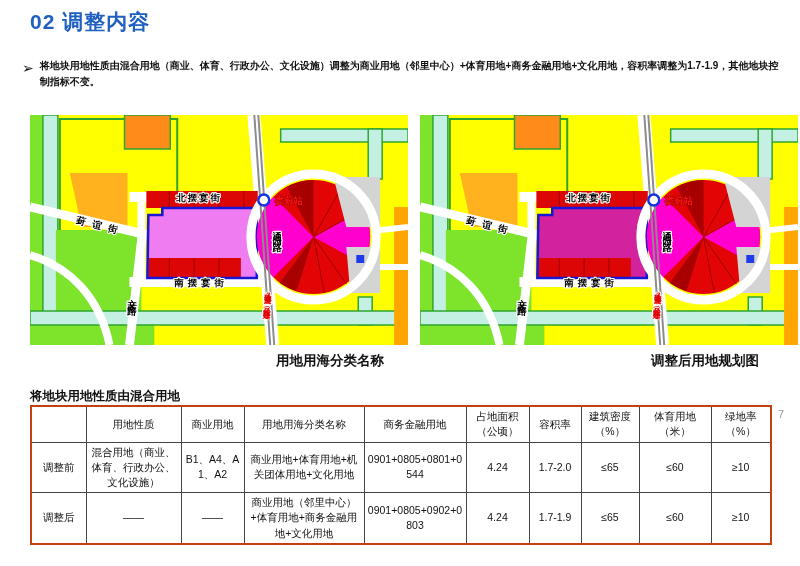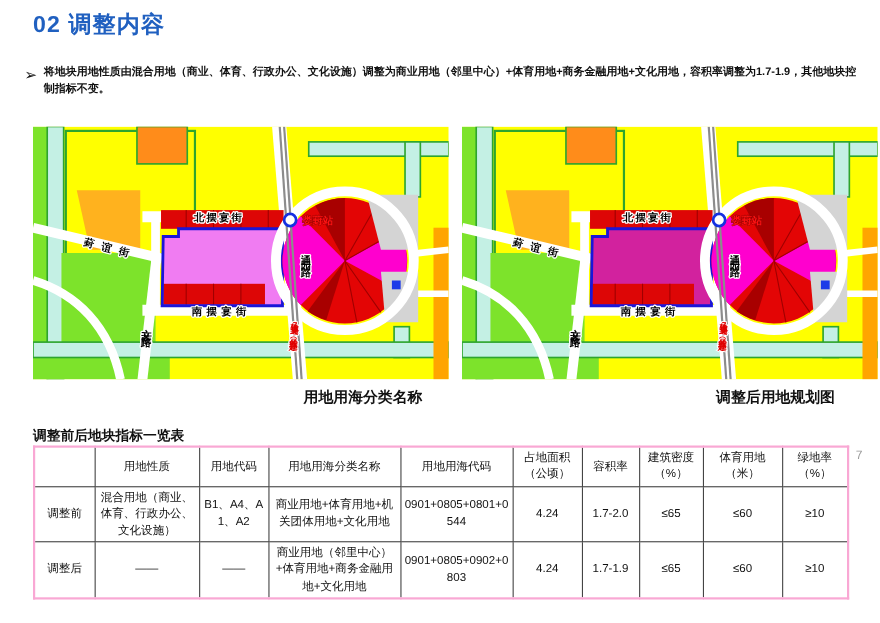--- a/index.html
+++ b/index.html
@@ -34,21 +34,21 @@
 
   .table-title { position:absolute; left:30px; top:388px; font-size:12.5px;
                  font-weight:bold; color:#111; }
 
   table.idx { position:absolute; left:30px; top:405px; width:740px;
               border-collapse:collapse; table-layout:fixed;
               font-size:10.5px; color:#111; }
   table.idx th, table.idx td { border:1px solid #444; text-align:center;
               vertical-align:middle; padding:2px 3px; line-height:1.45;
               font-weight:normal; word-break:break-all; }
-  table.idx { border:2px solid #f9a8d4; }
+  table.idx { border:2px solid #c2410c; }
   table.idx tr.hdr { height:36px; }
   table.idx tr.r1 { height:48px; }
   table.idx tr.r2 { height:50px; }
 
   .page-num { position:absolute; right:16px; bottom:6px; font-size:11px; color:#999; }
 </style>
 </head>
 <body>
 
 <div class="slide">
@@ -174,42 +174,42 @@
       <text class="st vtext" transform="translate(104,176) rotate(3)" letter-spacing="4">文萃路</text>
       <text class="st vtext" transform="translate(249,108)" letter-spacing="6" font-size="10">通园路</text>
       <text class="rail-label vtext" transform="translate(240,172) rotate(4)" letter-spacing="1">轨道交通7号线（在建）</text>
       <text class="station-label" x="246" y="89">娄葑站</text>
     </svg>
   </div>
 
   <div class="caption left">用地用海分类名称</div>
   <div class="caption right">调整后用地规划图</div>
 
-  <div class="table-title">调整前后地块指标一览表</div>
+  <div class="table-title">将地块用地性质由混合用地</div>
 
   <table class="idx">
     <colgroup>
       <col style="width:55px">
         <col style="width:95px">
         <col style="width:63px">
       <col style="width:120px">
         <col style="width:102px">
         <col style="width:63px">
       <col style="width:52px">
         <col style="width:58px">
         <col style="width:72px">
       <col style="width:60px">
     </colgroup>
     <tbody>
         <tr class="hdr">
       <th></th>
       <th>用地性质</th>
-      <th>用地代码</th>
+      <th>商业用地</th>
       <th>用地用海分类名称</th>
-      <th>用地用海代码</th>
+      <th>商务金融用地</th>
       <th>占地面积（公顷）</th>
       <th>容积率</th>
       <th>建筑密度（%）</th>
       <th>体育用地（米）</th>
       <th>绿地率（%）</th>
     </tr>
     <tr class="r1">
       <td>调整前</td>
       <td>混合用地（商业、体育、行政办公、文化设施）</td>
       <td>B1、A4、A1、A2</td>

